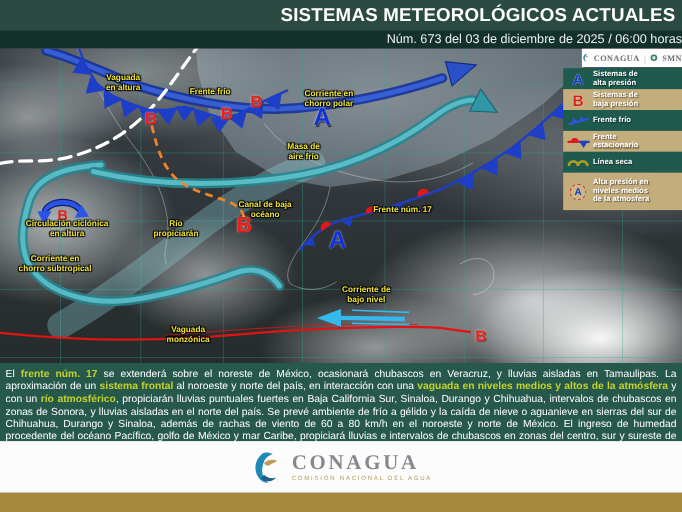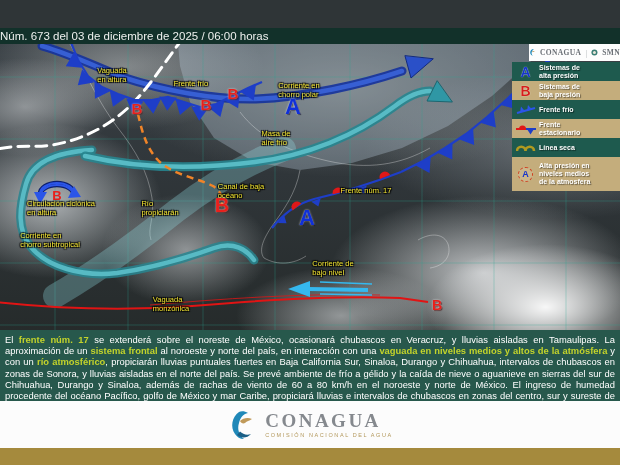--- a/index.html
+++ b/index.html
@@ -1,21 +1,21 @@
 <!DOCTYPE html>
 <html><head>
 <meta charset="utf-8">
 <style>
   html,body{margin:0;padding:0;background:#666;}
   .page{position:relative;width:620px;height:465px;overflow:hidden;font-family:"Liberation Sans",sans-serif;background:#2f3537;}
   
   .bar-title{position:absolute;left:0;top:0;width:620px;height:28px;background:#2b4a42;color:#fff;
     font-size:17px;font-weight:bold;text-align:right;line-height:28px;padding-right:6px;box-sizing:border-box;letter-spacing:.2px;}
   .bar-sub{position:absolute;left:0;top:28px;width:620px;height:16px;background:#12312a;color:#eef0ee;
-    font-size:11.5px;line-height:16px;padding-right:22px;box-sizing:border-box;}
+    font-size:11.5px;text-align:right;line-height:16px;padding-right:0;box-sizing:border-box;}
   
   .map{position:absolute;left:0;top:44px;width:620px;height:286px;overflow:hidden;
     background:
       radial-gradient(170px 90px at 88% 92%, rgba(255,255,255,.95), rgba(255,255,255,0) 70%),
       radial-gradient(220px 110px at 78% 80%, rgba(240,242,244,.75), rgba(255,255,255,0) 70%),
       radial-gradient(150px 70px at 55% 95%, rgba(235,238,240,.55), rgba(255,255,255,0) 70%),
       radial-gradient(120px 80px at 30% 72%, rgba(225,228,230,.55), rgba(255,255,255,0) 70%),
       radial-gradient(160px 110px at 8% 55%, rgba(228,232,234,.7), rgba(255,255,255,0) 70%),
       radial-gradient(130px 70px at 4% 22%, rgba(215,218,220,.55), rgba(255,255,255,0) 70%),
       radial-gradient(200px 90px at 20% 8%, rgba(205,208,208,.5), rgba(255,255,255,0) 70%),
@@ -23,22 +23,22 @@
       radial-gradient(260px 100px at 90% 35%, rgba(190,198,205,.4), rgba(255,255,255,0) 75%),
       linear-gradient(180deg,#3a4146 0%,#30363a 45%,#262b2b 100%);}
   .map-svg{position:absolute;left:0;top:0;}
   .goes-caption{position:absolute;left:176px;top:1px;background:#0b0b0b;border:1px solid #fff;color:#fff;
     font-size:9px;font-weight:bold;padding:1px 5px;white-space:nowrap;}
   .logo-box{position:absolute;left:529px;top:0;width:91px;height:17px;background:#fdfdfd;display:flex;
     align-items:center;justify-content:center;gap:4px;font-family:"Liberation Serif",serif;color:#6b7076;}
   .logo-box .word{font-size:7.5px;font-weight:bold;letter-spacing:.4px;}
   .logo-box .sep{color:#b9bdc0;font-size:9px;}
   
-  .map-label{position:absolute;transform:translate(-50%,-50%);color:#f2e32e;font-size:7.5px;font-weight:normal;
-    line-height:8.5px;white-space:pre-line;
+  .map-label{position:absolute;transform:translate(-50%,-50%);color:#f2e32e;font-size:7.5px;font-weight:bold;
+    line-height:8.5px;text-align:center;white-space:pre-line;
     text-shadow:1px 1px 1px #000,-1px -1px 1px #000,1px -1px 1px #000,-1px 1px 1px #000;pointer-events:none;}
   .ltr{position:absolute;transform:translate(-50%,-50%);font-weight:900;line-height:1;pointer-events:none;}
   .ltr-a{color:#1030d8;text-shadow:0 0 2px rgba(255,255,255,.8),1px 1px 1px rgba(0,0,30,.7);}
   .ltr-b{color:#e8201c;text-shadow:0 0 2px rgba(255,255,255,.75),1px 1px 1px rgba(60,0,0,.8);}
   
   .legend{position:absolute;left:512px;top:18px;width:108px;display:flex;flex-direction:column;}
   .lg-row{display:flex;align-items:center;height:19px;}
   .lg-row.tall{height:34px;}
   .lg-teal{background:#1e5a4e;}
   .lg-tan{background:#c4ad7c;}
@@ -60,20 +60,21 @@
   .brand-text{display:flex;flex-direction:column;}
   .brand-name{font-family:"Liberation Serif",serif;font-size:19px;font-weight:bold;color:#85898e;letter-spacing:2.5px;line-height:19px;}
   .brand-tag{font-size:5.5px;color:#b3985c;letter-spacing:1.6px;margin-top:2px;}
   .gold-bar{position:absolute;left:0;top:448px;width:620px;height:17px;background:#a58a3d;}
 </style>
 </head>
 <body>
 
 <div class="page">
 
+  <div class="bar-title">SISTEMAS METEOROLÓGICOS ACTUALES</div>
   <div class="bar-sub">Núm. 673 del 03 de diciembre de 2025 / 06:00 horas</div>
 
   <div class="map">
 
     <svg class="map-svg" width="620" height="286" viewBox="0 0 620 286">
       <defs>
         <marker id="mtri" viewBox="-5 -1 10 9" refX="0" refY="0" markerWidth="9" markerHeight="8" orient="auto">
           <path d="M-4.5,0 L4.5,0 L0,7 Z" fill="#1e3ec8"></path>
         </marker>
       </defs>

